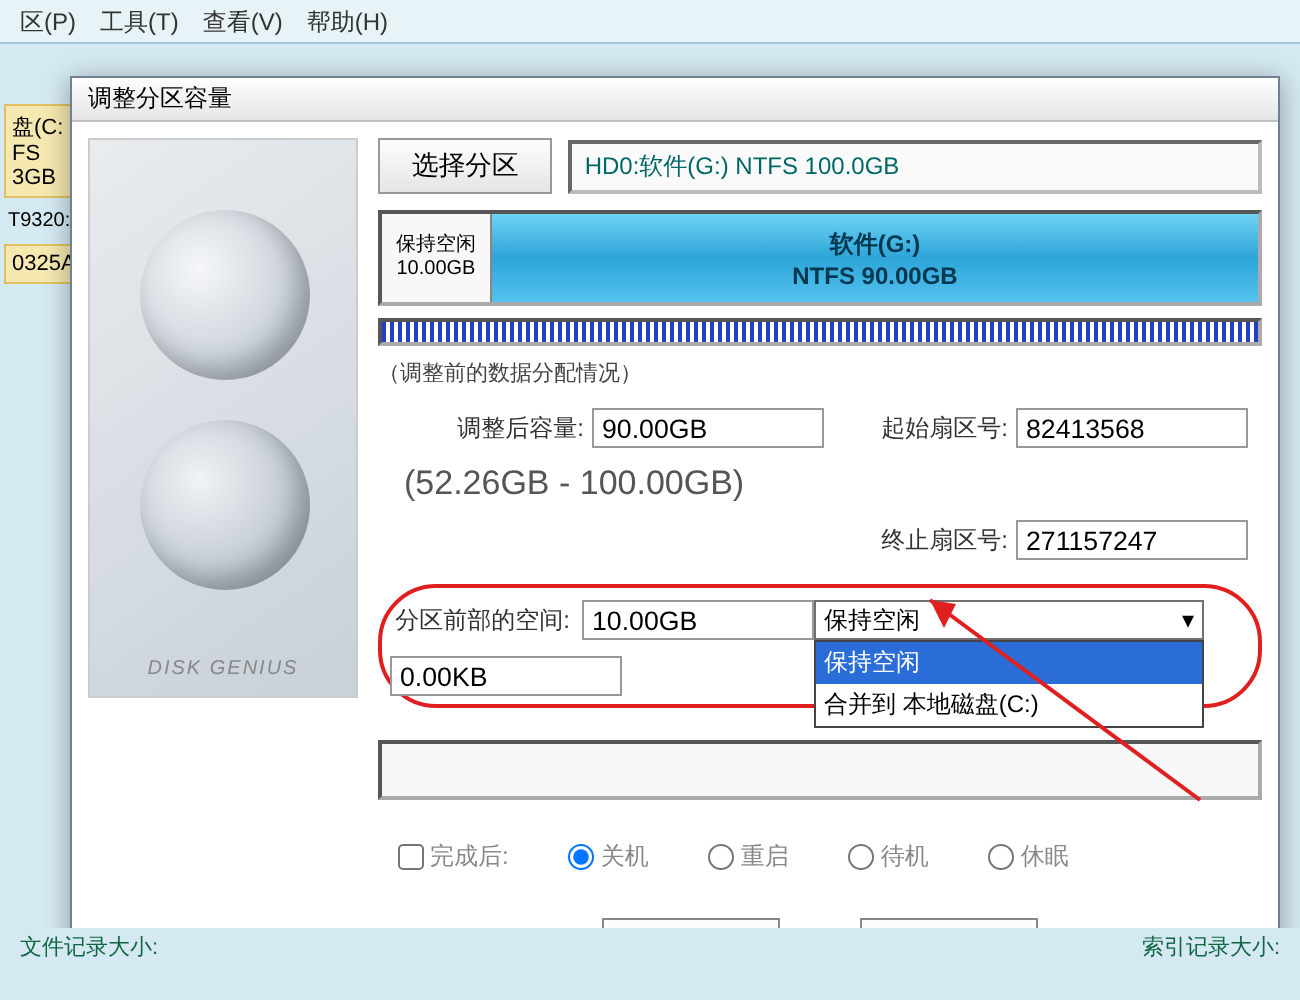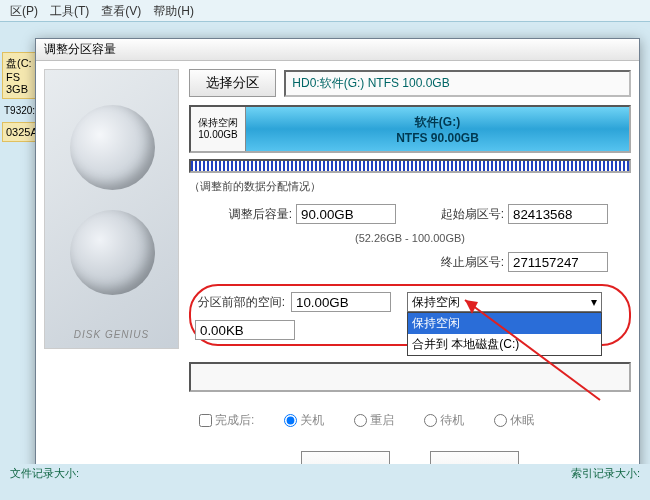--- a/index.html
+++ b/index.html
@@ -32,22 +32,22 @@
 
 .part-box { height:48px; border:2px inset #aaa; background:#f8f8f8; display:flex; margin-top:2px; }
 .part-free { width:55px; border-right:1px solid #888; display:flex; flex-direction:column; justify-content:center; align-items:center; font-size:10px; line-height:12px; }
 .part-main { flex:1; background:linear-gradient(#6fd3f5,#2da4d8,#55c3ef); display:flex; flex-direction:column; justify-content:center; align-items:center; color:#003850; font-size:12px; }
 
 .stripes { height:14px; border:2px inset #aaa; background: repeating-linear-gradient(90deg,#2040c0 0 2px,#fff 2px 4px); position:relative; }
 .caption { text-align:left; font-size:11px; color:#444; }
 
 .form-area { margin-top:4px; display:grid; grid-template-columns: 90px 110px 20px 70px 110px; row-gap:8px; column-gap:4px; align-items:center; justify-content:center; font-size:12px; }
 .lbl { text-align:right; color:#333; }
-.inp { border:1px solid #999; padding:2px 4px; height:20px; width:100px; background:#fff; }
-.range-hint { grid-column: 1 / 6; text-align:center; color:#555; font-size:11px; }
+.inp { border:1px solid #999; padding:2px 4px; height:20px; width:116px; background:#fff; }
+.range-hint { grid-column: 1 / 6; text-align:left; color:#555; font-size:17px; }
 
 .combo-area { margin-top:2px; display:flex; align-items:flex-start; gap:6px; position:relative; }
 .combo-col { display:grid; grid-template-columns: 90px 110px; row-gap:8px; column-gap:6px; align-items:center; }
 .dropdown { position:relative; width:195px; }
 .dd-sel { border:1px solid #707070; height:20px; padding:2px 4px; background:#fff; display:flex; justify-content:space-between; align-items:center; }
 .dd-list { position:absolute; top:20px; left:0; right:0; border:1px solid #444; background:#fff; z-index:5; }
 .dd-item { padding:2px 4px; }
 .dd-item.sel { background:#2a6dd8; color:#fff; }
 
 .highlight-box { border:2px solid #e02020; padding:4px; }

